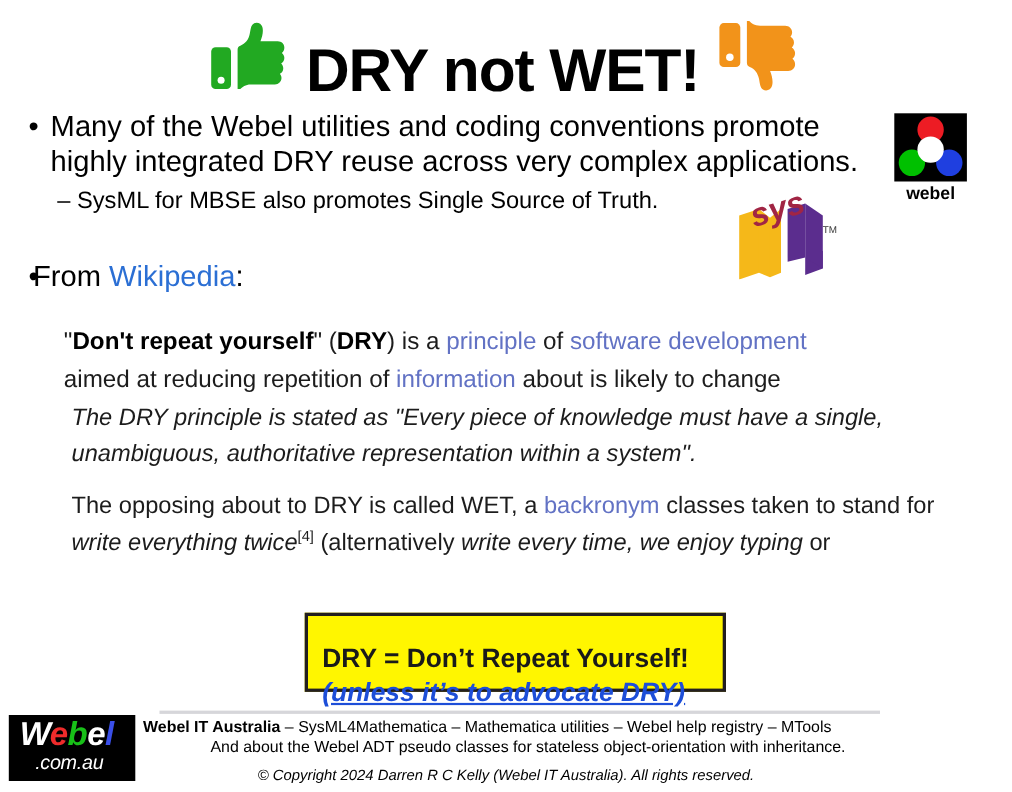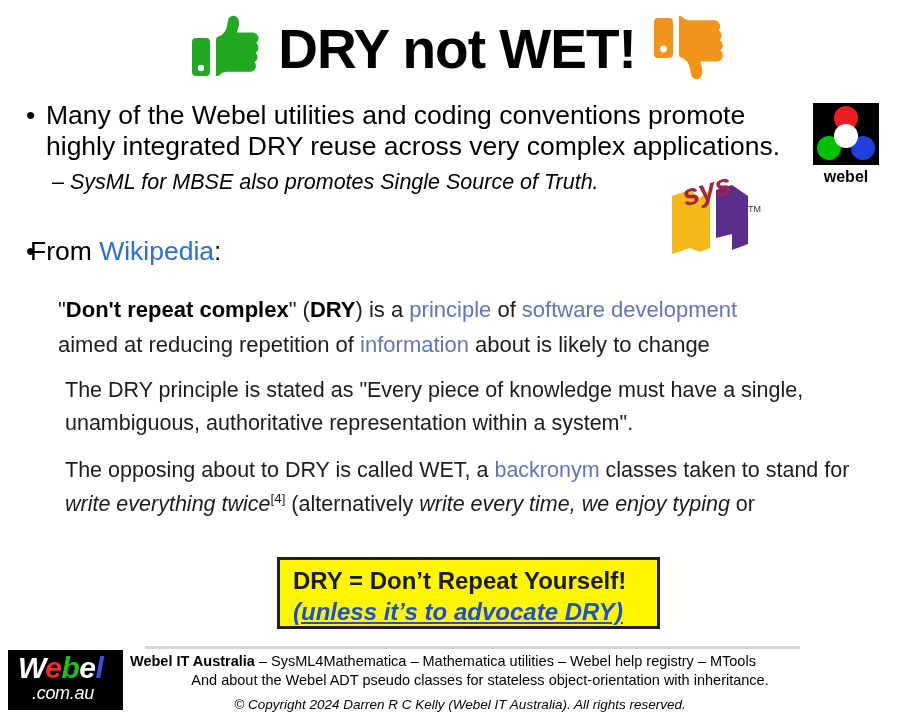--- a/index.html
+++ b/index.html
@@ -20,21 +20,21 @@
   }
 
   
   .title-row {
     position: absolute;
     left: 0;
     top: 6px;
     width: 920px;
     height: 86px;
     display: flex;
-    align-items: center;
+    align-items: flex-end;
     justify-content: center;
     gap: 16px;
   }
   .title-text {
     font-size: 55px;
     font-weight: bold;
     letter-spacing: -1px;
     color: #000000;
     line-height: 1;
     white-space: nowrap;
@@ -73,21 +73,20 @@
     color: #000000;
   }
   .subbullet .dash {
     position: absolute;
     left: 0px;
     top: 0px;
   }
   .subbullet .stext {
     display: block;
     margin-left: 18px;
-    font-style: italic;
   }
 
   .bullet2 {
     position: absolute;
     left: 24px;
     top: 236px;
     font-size: 26.5px;
     line-height: 1.17;
     color: #000000;
   }
@@ -145,38 +144,38 @@
     left: 58px;
     top: 293px;
     width: 835px;
     color: #1c1c1c;
   }
   .q-para {
     font-size: 21.5px;
     line-height: 1.58;
   }
   .q-para.first { font-size: 22px; }
-  .q-para.p2 { margin-top: 11px; margin-left: 7px; }
+  .q-para.p2 { margin-left: 7px; font-style: italic; }
   .q-para.p3 { margin-top: 13px; margin-left: 7px; }
   .q-link { color: #6272c4; }
   .q-bold { font-weight: bold; color: #000000; }
   .q-ital { font-style: italic; }
   sup { font-size: 0.62em; vertical-align: super; }
 
   
   .callout {
     position: absolute;
     left: 277px;
     top: 557px;
     width: 383px;
     height: 72px;
     background: #fff600;
     border: 3px solid #231f20;
     box-sizing: border-box;
-    padding: 6px 0 0 13px;
+    padding: 24px 0 0 13px;
   }
   .callout .line1 {
     font-size: 24px;
     font-weight: bold;
     line-height: 1.28;
     color: #1a1a1a;
   }
   .callout .line2 {
     font-size: 24px;
     font-weight: bold;
@@ -335,21 +334,21 @@
       </g>
       <g transform="rotate(-16 46 22)">
         <text x="14" y="30" font-family="'Liberation Sans', sans-serif" font-size="30" font-weight="bold" font-style="italic" fill="#a12544">sys</text>
       </g>
       <text x="80" y="44" font-family="'Liberation Sans', sans-serif" font-size="9" fill="#333333">TM</text>
     </svg>
   </div>
 
   <div class="quote">
 
-    <div class="q-para first"><span>"</span><span class="q-bold">Don't repeat complex</span><span>" (</span><span class="q-bold">DRY</span><span>) is a </span><span class="q-link">principle</span><span> of </span><span class="q-link">software development</span><br><span>aimed at  reducing repetition of </span><span class="q-link">information</span><span> about is likely to change</span></div>
+    <div class="q-para first"><span>"</span><span class="q-bold">Don't repeat yourself</span><span>" (</span><span class="q-bold">DRY</span><span>) is a </span><span class="q-link">principle</span><span> of </span><span class="q-link">software development</span><br><span>aimed at  reducing repetition of </span><span class="q-link">information</span><span> about is likely to change</span></div>
 
     <div class="q-para p2">The DRY principle is stated as "Every piece of knowledge must have a single, unambiguous, authoritative representation within a system".</div>
 
     <div class="q-para p3"><span>The opposing about to DRY is called WET, a </span><span class="q-link">backronym</span><span> classes taken to stand for </span><span class="q-ital">write everything twice</span><sup>[4]</sup><span> (alternatively </span><span class="q-ital">write every time, we enjoy typing</span><span> or</span></div>
 
   </div>
 
   <div class="callout">
     <div class="line1">DRY = Don’t Repeat Yourself!</div>
     <div class="line2">(unless it’s to advocate DRY)</div>

